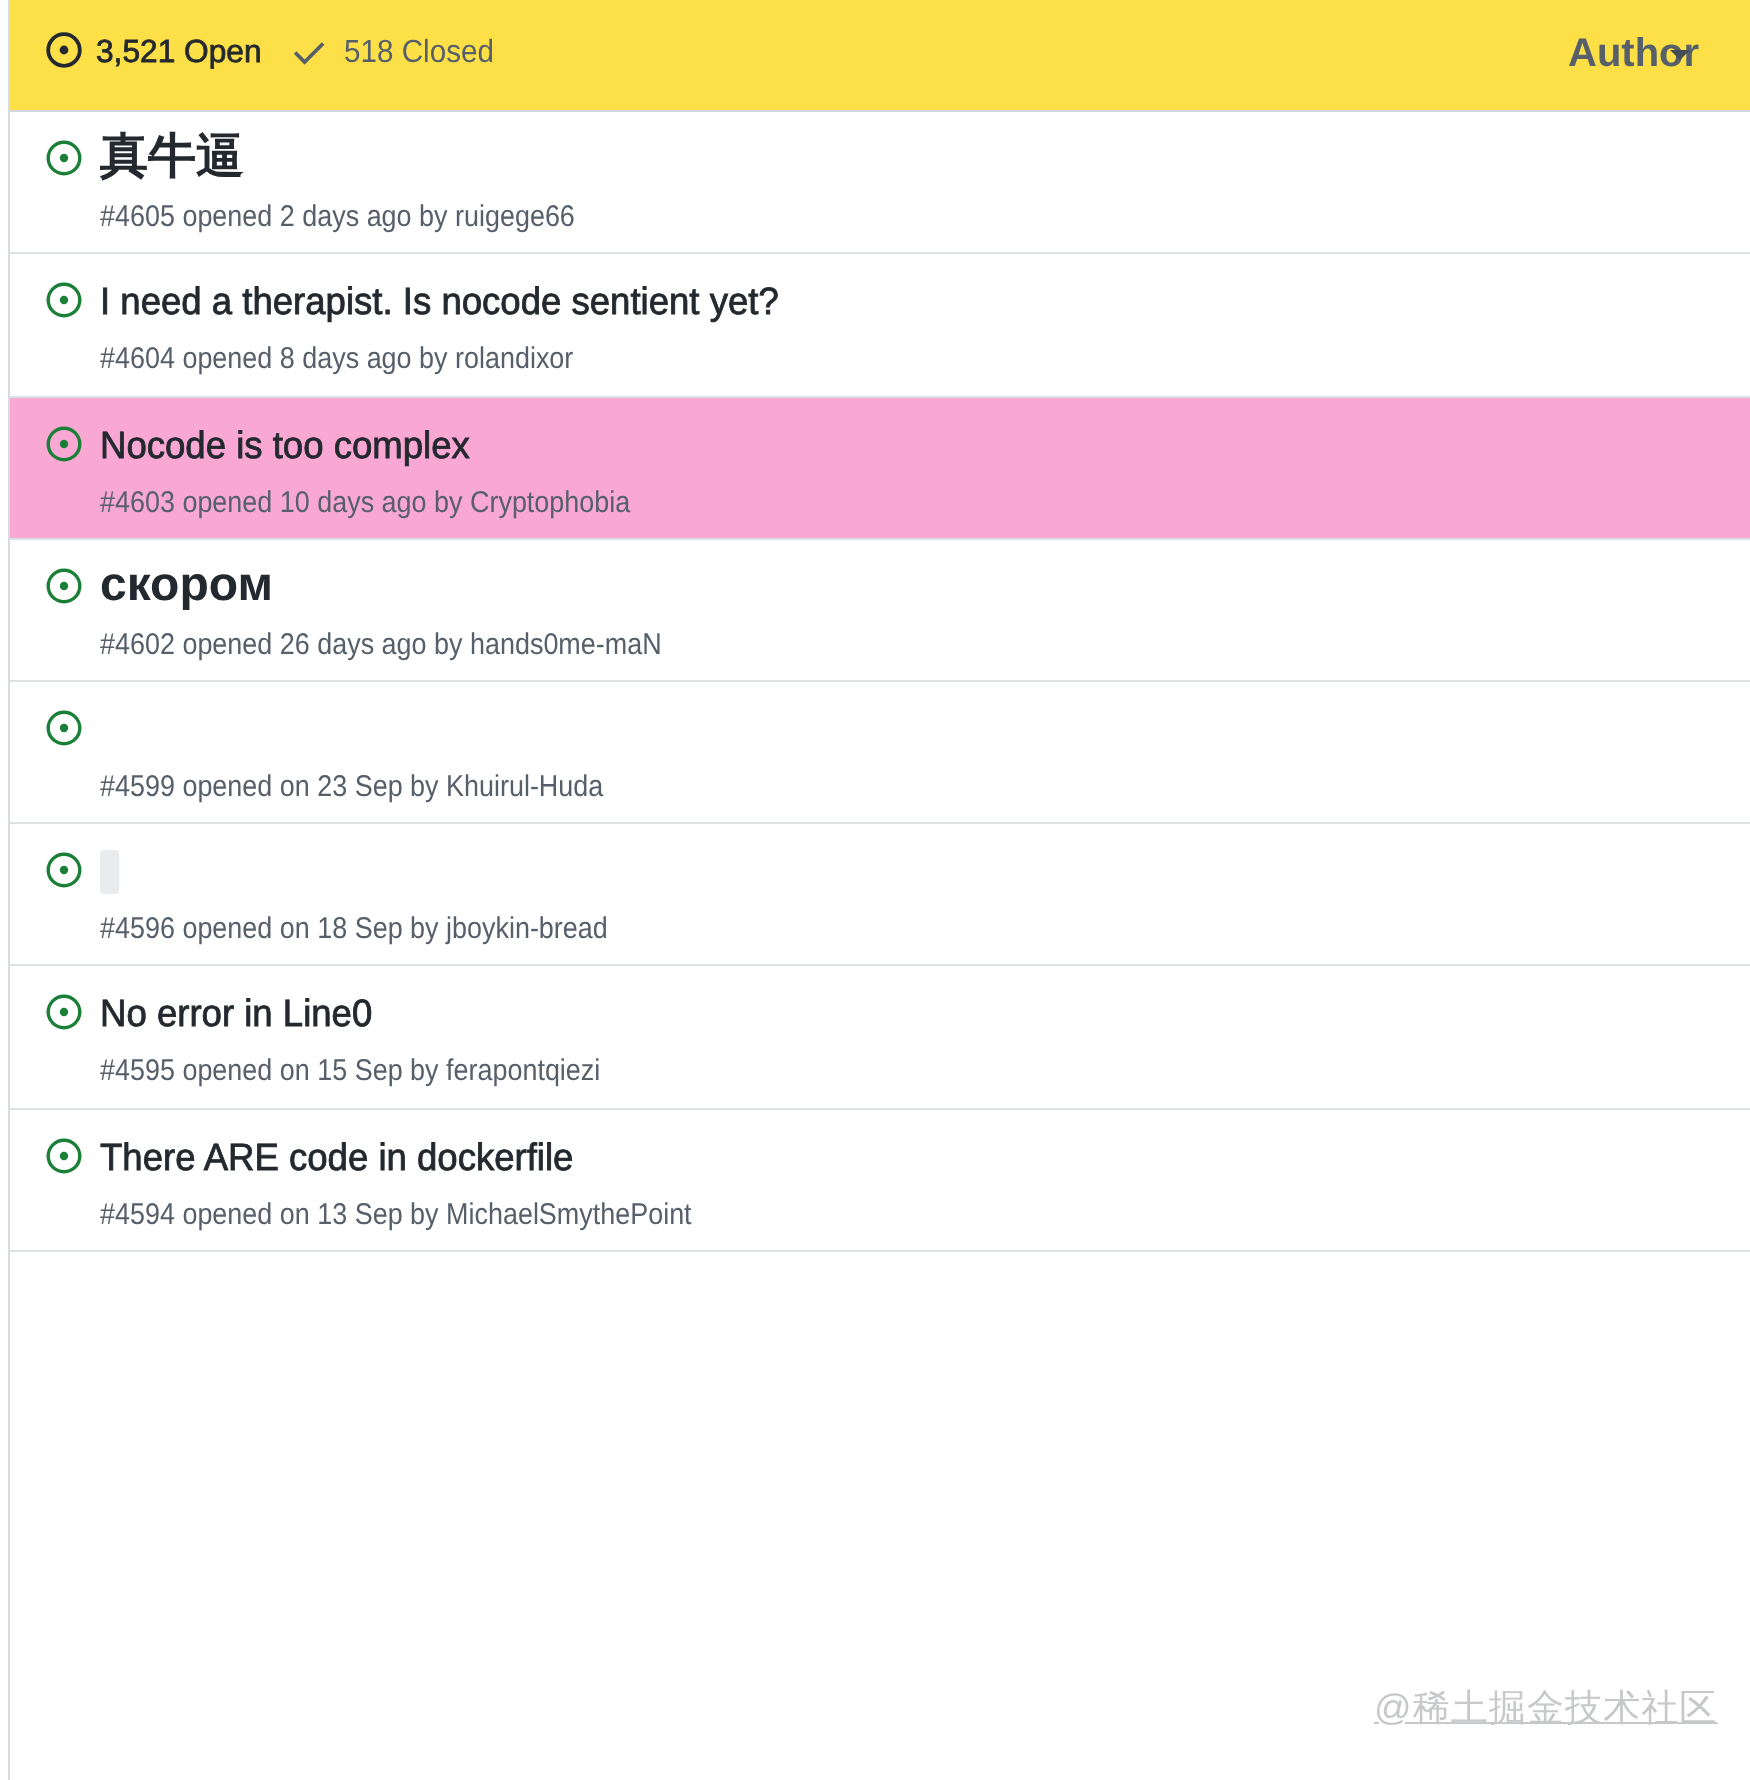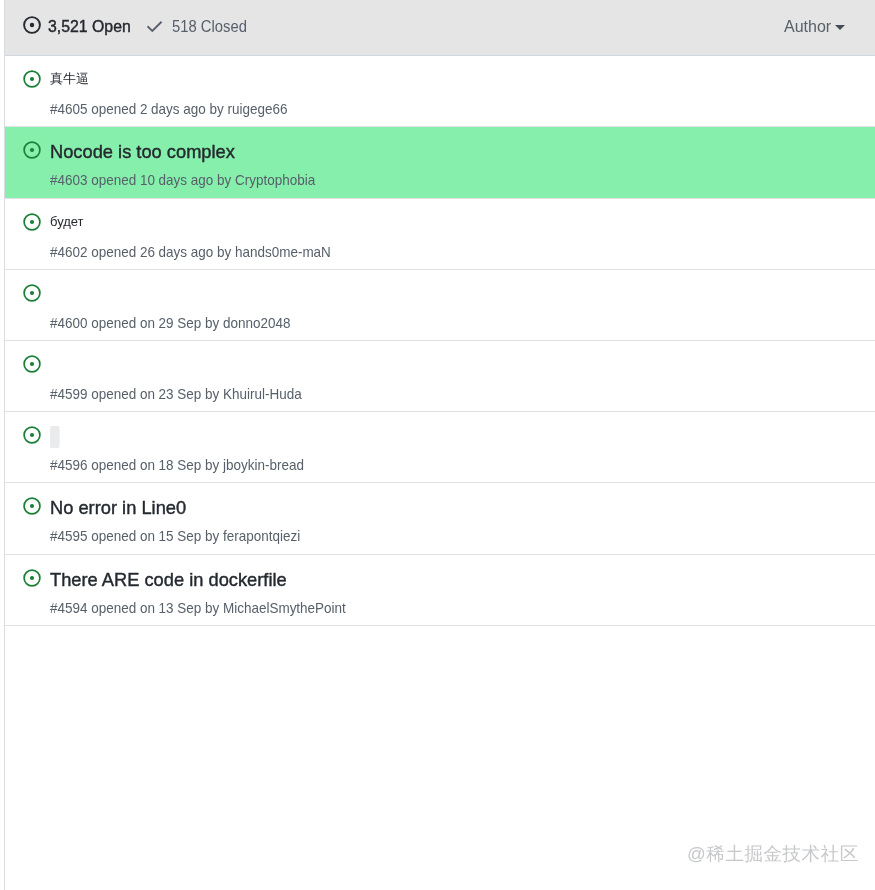--- a/index.html
+++ b/index.html
@@ -5,53 +5,53 @@
 <style>
   html,body{margin:0;padding:0;}
   body{width:875px;height:890px;overflow:hidden;background:#ffffff;
        font-family:"Liberation Sans",sans-serif;}
   .page{position:relative;width:875px;height:890px;overflow:hidden;background:#fff;}
 
   .list{position:absolute;left:4px;top:0;width:871px;height:890px;
         border-left:1px solid #d8dbdf;box-sizing:border-box;}
 
   
-  .lhead{position:relative;height:56.3px;background:#e5e5e5;
+  .lhead{position:relative;height:56.3px;background:#fde047;
          border-bottom:1px solid #d0d7de;box-sizing:border-box;}
   .open-ic{position:absolute;left:18px;top:16px;line-height:0;}
   .open-lbl{position:absolute;left:43px;top:17.5px;font-size:16px;font-weight:400;color:#24292f;
             -webkit-text-stroke:0.4px #24292f;
             white-space:nowrap;transform:scaleX(.99);transform-origin:left top;line-height:18px;}
   .check-ic{position:absolute;left:140px;top:16.5px;line-height:0;}
   .closed-lbl{position:absolute;left:167px;top:17.5px;font-size:16px;font-weight:400;color:#57606a;
               white-space:nowrap;transform:scaleX(.926);transform-origin:left top;line-height:18px;}
-  .author-lbl{position:absolute;left:779px;top:17.5px;font-size:16px;font-weight:400;color:#57606a;
+  .author-lbl{position:absolute;left:779px;top:17.5px;font-size:20px;font-weight:700;color:#57606a;
               white-space:nowrap;line-height:18px;}
   .caret{position:absolute;left:830px;top:25px;width:0;height:0;
          border-left:5px solid transparent;border-right:5px solid transparent;
          border-top:5px solid #444d56;}
   .author-hit{position:absolute;left:775px;top:10px;width:70px;height:34px;}
 
   
   .row{position:relative;height:71.2px;border-bottom:1px solid #dfe2e5;box-sizing:border-box;background:#fff;}
-  .row.hl{background:#86efac;}
+  .row.hl{background:#f9a8d4;}
   .row .ricon{position:absolute;left:18px;top:13.9px;line-height:0;}
   .row .title{position:absolute;left:45px;top:13px;font-size:19px;line-height:24px;
               font-weight:400;color:#24292f;white-space:nowrap;
               -webkit-text-stroke:0.42px #24292f;
               transform:scaleX(0.962);transform-origin:left top;text-decoration:none;}
   .row .meta{position:absolute;left:45px;top:43px;font-size:15px;line-height:20px;
              color:#57606a;white-space:nowrap;
              transform:scaleX(.898);transform-origin:left top;}
-  .row .title.cjk{transform:scaleX(1);font-size:13px;top:11px;font-weight:400;-webkit-text-stroke:0;}
+  .row .title.cjk{transform:scaleX(1);font-size:24px;top:11px;font-weight:700;-webkit-text-stroke:0;}
   .blankbox{display:inline-block;width:10px;height:22px;border-radius:2px;background:#eaebed;
             vertical-align:-5px;}
 
   .watermark{position:absolute;left:687px;top:843px;font-size:18.5px;line-height:22px;color:#c6c8ca;
-             letter-spacing:0.55px;white-space:nowrap;-webkit-font-smoothing:antialiased;}
+             letter-spacing:0.55px;white-space:nowrap;text-decoration:underline;-webkit-font-smoothing:antialiased;}
 </style>
 </head>
 <body>
 
 <div class="page">
   <div class="list">
 
     <div class="lhead">
       <span class="open-ic">
         <svg width="18" height="18" viewBox="0 0 18 18" aria-hidden="true">
@@ -73,43 +73,43 @@
 
     <div id="rows">
         <div class="row">
           <span class="ricon" title="open"><svg width="18" height="18" viewBox="0 0 18 18" aria-hidden="true">
               <circle cx="9" cy="9" r="7.9" fill="none" stroke="#1a7f37" stroke-width="1.7"></circle>
               <circle cx="9" cy="9" r="2.1" fill="#1a7f37"></circle>
             </svg></span>
           <a class="title cjk">真牛逼</a>
           <span class="meta">#4605 opened 2 days ago by ruigege66</span>
         </div>
+        <div class="row">
+          <span class="ricon" title="open"><svg width="18" height="18" viewBox="0 0 18 18" aria-hidden="true">
+              <circle cx="9" cy="9" r="7.9" fill="none" stroke="#1a7f37" stroke-width="1.7"></circle>
+              <circle cx="9" cy="9" r="2.1" fill="#1a7f37"></circle>
+            </svg></span>
+          <a class="title">I need a therapist. Is nocode sentient yet?</a>
+          <span class="meta">#4604 opened 8 days ago by rolandixor</span>
+        </div>
         <div class="row hl">
           <span class="ricon" title="open"><svg width="18" height="18" viewBox="0 0 18 18" aria-hidden="true">
               <circle cx="9" cy="9" r="7.9" fill="none" stroke="#1a7f37" stroke-width="1.7"></circle>
               <circle cx="9" cy="9" r="2.1" fill="#1a7f37"></circle>
             </svg></span>
           <a class="title">Nocode is too complex</a>
           <span class="meta">#4603 opened 10 days ago by Cryptophobia</span>
         </div>
         <div class="row">
           <span class="ricon" title="open"><svg width="18" height="18" viewBox="0 0 18 18" aria-hidden="true">
               <circle cx="9" cy="9" r="7.9" fill="none" stroke="#1a7f37" stroke-width="1.7"></circle>
               <circle cx="9" cy="9" r="2.1" fill="#1a7f37"></circle>
             </svg></span>
-          <a class="title cjk">будет</a>
+          <a class="title cjk">скором</a>
           <span class="meta">#4602 opened 26 days ago by hands0me-maN</span>
-        </div>
-        <div class="row">
-          <span class="ricon" title="open"><svg width="18" height="18" viewBox="0 0 18 18" aria-hidden="true">
-              <circle cx="9" cy="9" r="7.9" fill="none" stroke="#1a7f37" stroke-width="1.7"></circle>
-              <circle cx="9" cy="9" r="2.1" fill="#1a7f37"></circle>
-            </svg></span>
-          <a class="title"></a>
-          <span class="meta">#4600 opened on 29 Sep by donno2048</span>
         </div>
         <div class="row">
           <span class="ricon" title="open"><svg width="18" height="18" viewBox="0 0 18 18" aria-hidden="true">
               <circle cx="9" cy="9" r="7.9" fill="none" stroke="#1a7f37" stroke-width="1.7"></circle>
               <circle cx="9" cy="9" r="2.1" fill="#1a7f37"></circle>
             </svg></span>
           <a class="title"></a>
           <span class="meta">#4599 opened on 23 Sep by Khuirul-Huda</span>
         </div>
         <div class="row">

